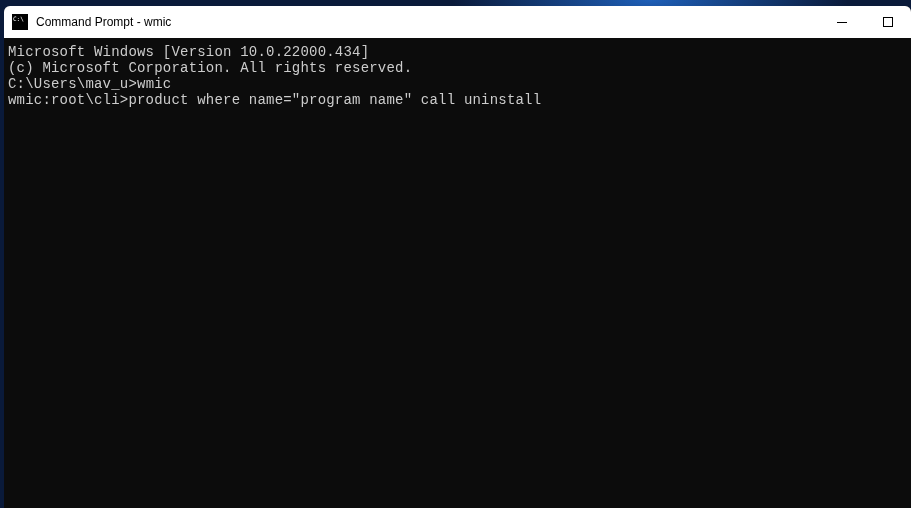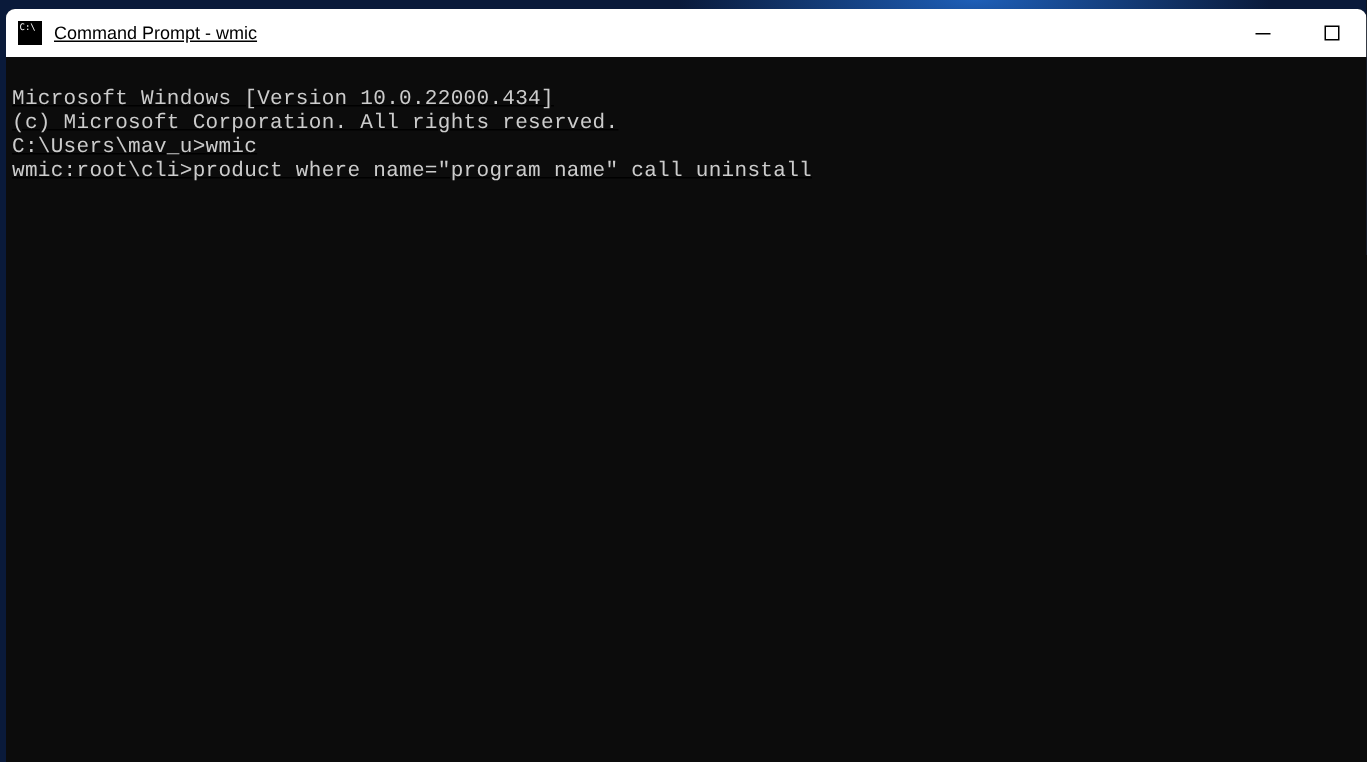--- a/index.html
+++ b/index.html
@@ -27,21 +27,20 @@
     .window {
       position: absolute;
       top: 6px;
       left: 4px;
       width: 907px;
       height: 502px;
       background: #404040;
       border-radius: 6px 6px 0 0;
       overflow: hidden;
       z-index: 1;
-      text-decoration: underline;
     }
     .titlebar {
       height: 32px;
       background: #ffffff;
       display: flex;
       align-items: center;
       padding-left: 8px;
       position: relative;
     }
     .app-icon {
@@ -88,21 +87,21 @@
       width: 10px;
       height: 1px;
       background: #000;
     }
     .maximize-box {
       width: 10px;
       height: 10px;
       border: 1px solid #000;
     }
     .terminal-body {
-      padding: 20px 4px;
+      padding: 6px 4px;
       font-family: Consolas, 'Courier New', monospace;
       font-size: 14px;
       line-height: 16px;
       color: #cccccc;
       background: #0c0c0c;
       white-space: pre;
       height: calc(100% - 32px);
       letter-spacing: 0.2px;
     }
     .term-line {

